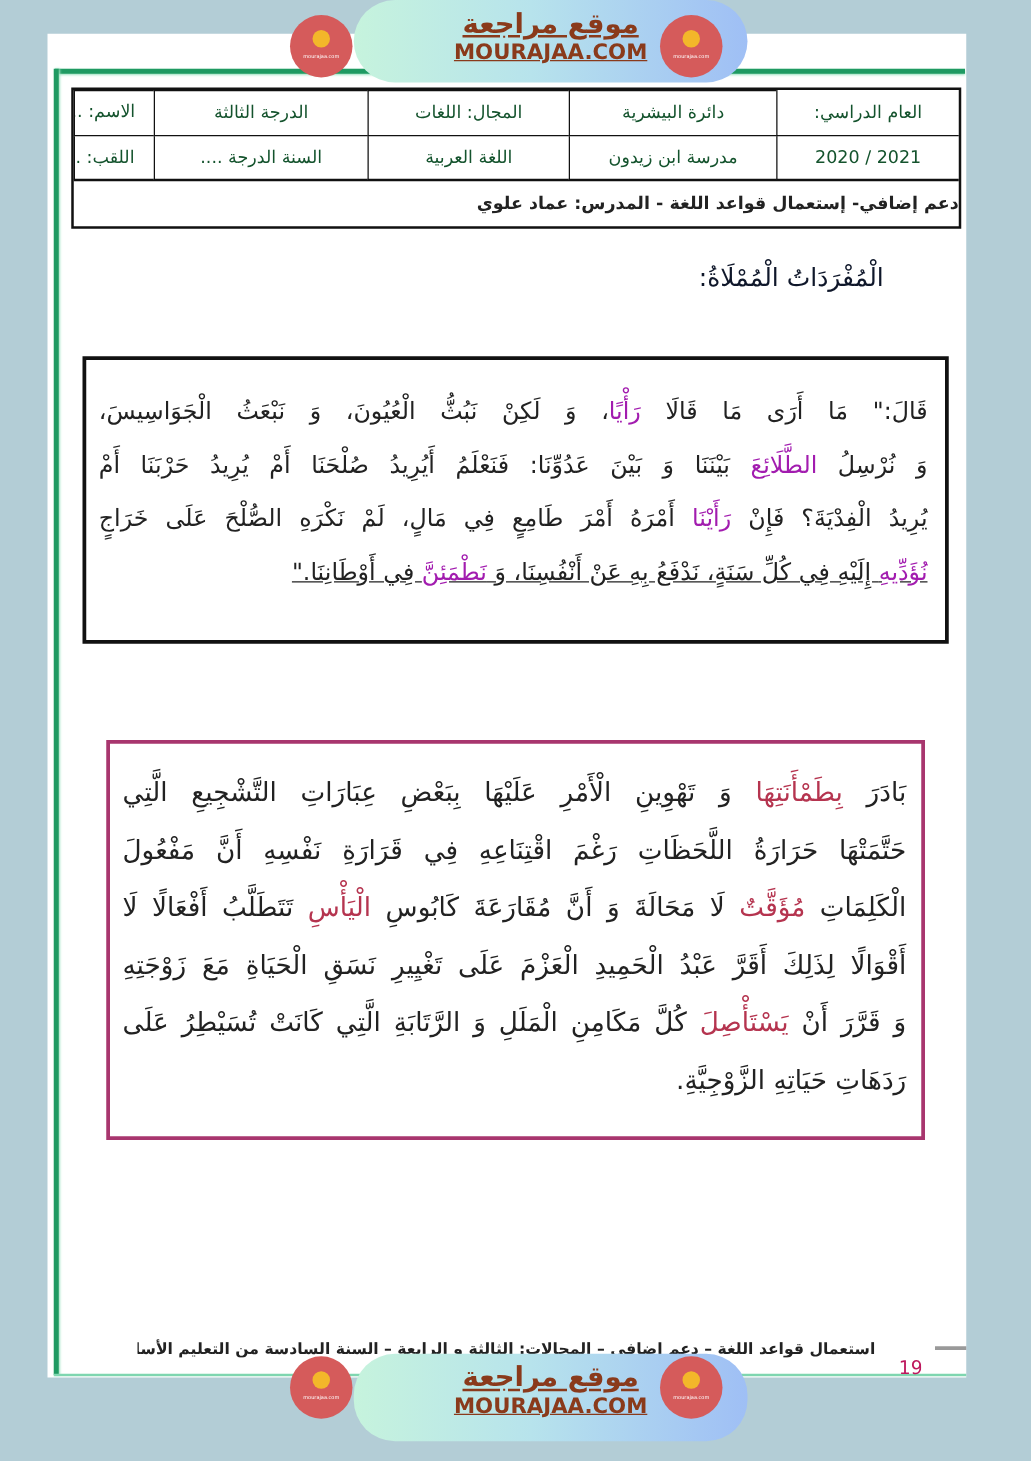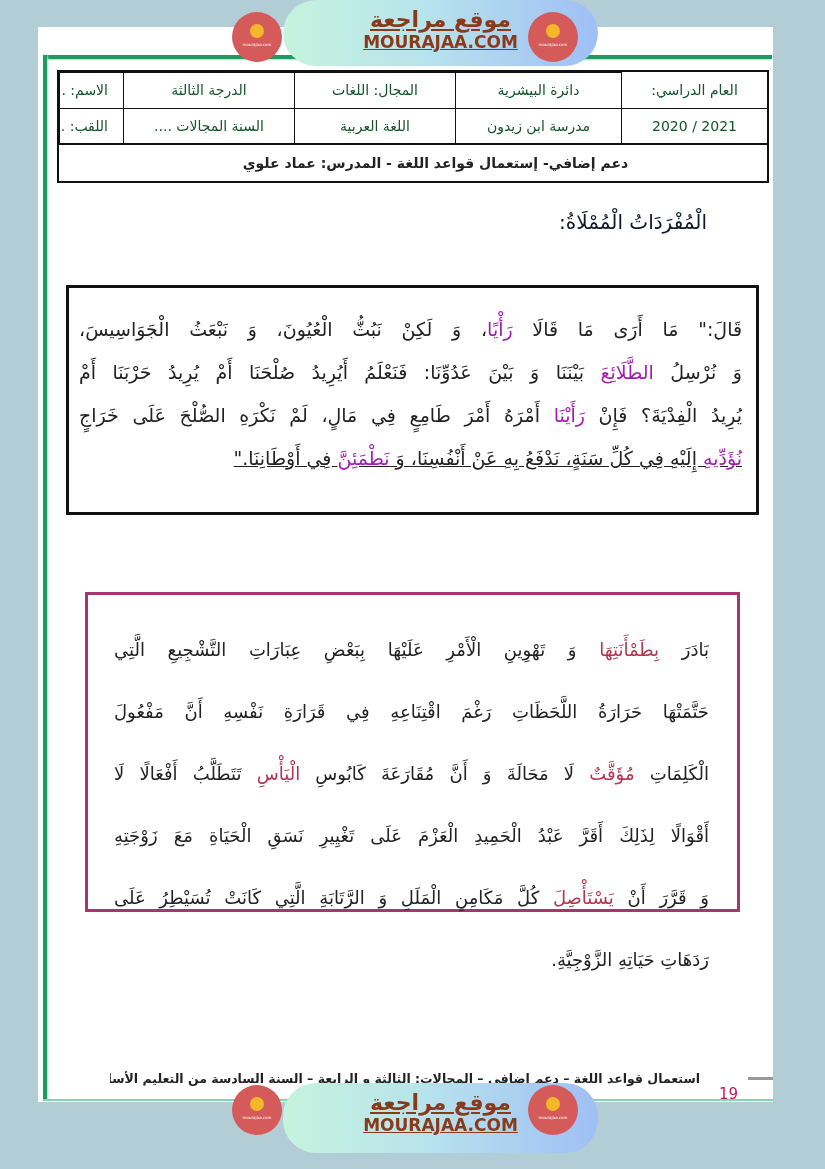--- a/index.html
+++ b/index.html
@@ -6,30 +6,30 @@
   body{width:825px;height:1169px;background:#b3cdd6;position:relative;overflow:hidden;font-family:"DejaVu Sans",sans-serif;}
   .page{position:absolute;left:38px;top:27px;width:735px;height:1075px;background:#fff;}
   .green-top{position:absolute;left:44px;top:55px;width:728px;height:4px;background:#1f9a62;box-shadow:0 1px 2px #9fe3c2;}
   .green-left{position:absolute;left:43px;top:55px;width:4px;height:1045px;background:#1f9a62;box-shadow:1px 0 2px #9fe3c2;}
   .green-bottom{position:absolute;left:43px;top:1099px;width:730px;height:2px;background:#7fd6b0;}
 
   .hdr{position:absolute;left:57px;top:70px;width:712px;height:113px;border:2px solid #111;box-sizing:border-box;direction:rtl;}
   .hdr table{border-collapse:collapse;width:100%;height:72px;table-layout:fixed;}
   .hdr td{border:1.5px solid #111;text-align:center;font-size:14px;color:#14532d;padding:0 15px;white-space:nowrap;overflow:hidden;}
   .hdr td.first{border-top:none;border-right:none;}
-  .hdr .banner{height:37px;line-height:37px;text-align:center;font-size:14px;font-weight:bold;color:#222;border-top:1.5px solid #111;padding-left:45px;}
+  .hdr .banner{height:37px;line-height:37px;font-size:14px;font-weight:bold;color:#222;border-top:1.5px solid #111;padding-left:45px;}
 
   .section-title{position:absolute;right:118px;top:210px;font-size:20px;color:#0f172a;direction:rtl;}
 
   .box1{position:absolute;left:66px;top:285px;width:693px;height:230px;border:3px solid #111;box-sizing:border-box;direction:rtl;padding:20px 14px 0 10px;}
   .box1 p{margin:0;font-size:19px;line-height:43px;color:#222;text-align:justify;text-align-last:justify;}
   .box1 p.last{text-align-last:right;text-decoration:underline;}
 
   .box2{position:absolute;left:85px;top:592px;width:655px;height:320px;border:3px solid #a8366e;box-sizing:border-box;direction:rtl;padding:16px 12px 0 10px;}
-  .box2 p{margin:16px;font-size:18px;line-height:46px;color:#222;text-align:justify;text-align-last:justify;}
+  .box2 p{margin:0;font-size:21px;line-height:46px;color:#222;text-align:justify;text-align-last:justify;}
   .box2 p.last{text-align-last:right;}
 
   .hl-blue{color:#a21caf;}
   .hl-red{color:#b5344f;}
 
   .footer-text{position:absolute;left:110px;top:1071px;width:590px;font-size:12.5px;font-weight:bold;color:#222;direction:rtl;text-align:right;white-space:nowrap;overflow:hidden;}
   .footer-line{position:absolute;left:748px;top:1077px;width:25px;height:3px;background:#999;}
   .page-num{position:absolute;left:719px;top:1085px;font-size:15px;color:#be185d;width:18px;overflow:hidden;}
 
   .badge{position:absolute;width:315px;height:66px;border-radius:33px;background:linear-gradient(90deg,#c6f3dd 0%,#b7e3ec 45%,#9fbff5 100%);text-align:center;}
@@ -54,21 +54,21 @@
       <td class="first" style="width:115px">العام الدراسي:</td>
       <td style="width:135px">دائرة البيشرية</td>
       <td style="width:130px">المجال: اللغات</td>
       <td style="width:140px">الدرجة الثالثة</td>
       <td>الاسم: ...................</td>
     </tr>
     <tr>
       <td class="first" style="border-top:none;border-right:none;">2021 / 2020</td>
       <td>مدرسة ابن زيدون</td>
       <td>اللغة العربية</td>
-      <td>السنة المجالات ....</td>
+      <td>السنة الدرجة ....</td>
       <td>اللقب: ...................</td>
     </tr>
   </tbody>
     </table>
   <div class="banner">دعم إضافي- إستعمال قواعد اللغة -  المدرس: عماد علوي</div>
 </div>
 
 <div class="section-title">الْمُفْرَدَاتُ الْمُمْلَاةُ:</div>
 
 <div class="box1">

